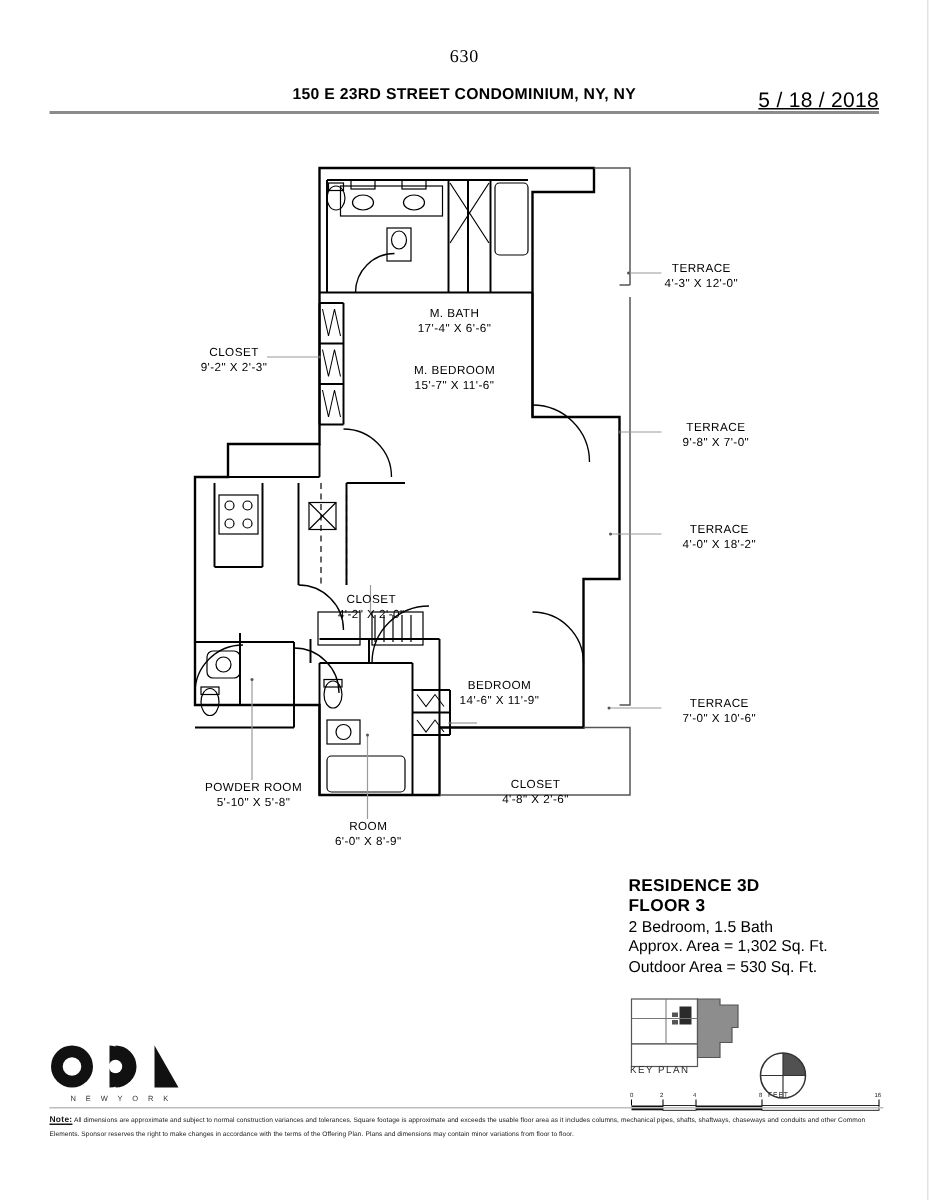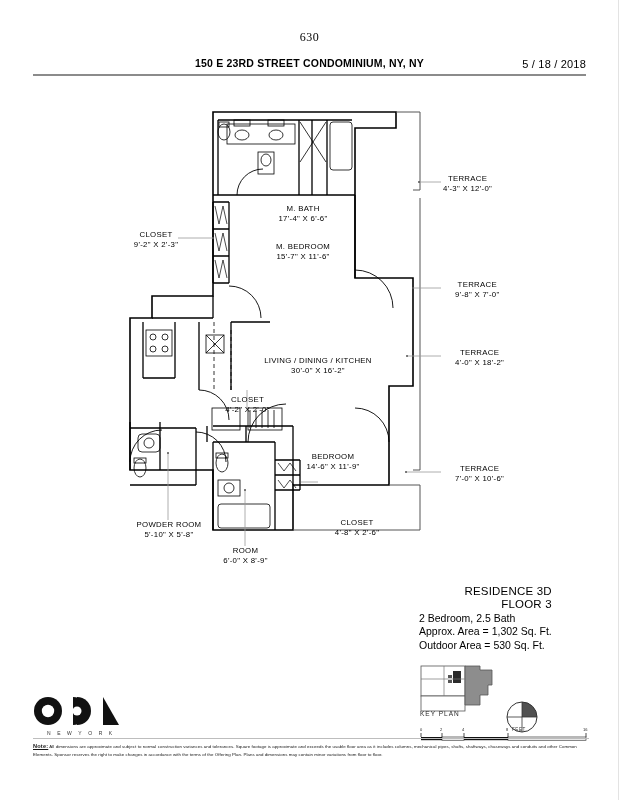--- a/index.html
+++ b/index.html
@@ -42,22 +42,23 @@
     width: 619px;
     text-align: center;
     font-size: 10.5px;
     font-weight: 700;
     letter-spacing: .2px;
   }
   .header-date {
     position: absolute;
     top: 58px;
     right: 33px;
-    font-size: 11px;
+    font-size: 14px;
     letter-spacing: .2px;
+    text-decoration: underline;
   }
   .header-rule {
     position: absolute;
     top: 74px;
     left: 33px;
     width: 553px;
     height: 2px;
     background: #8b8b8b;
   }
 
@@ -86,24 +87,23 @@
 
   
   .residence {
     position: absolute;
     left: 419px;
     top: 585px;
     font-size: 10.5px;
     line-height: 13.4px;
   }
   .residence .big {
-    font-weight: normal;
+    font-weight: bold;
     font-size: 11.5px;
     letter-spacing: .2px;
-    text-align: right;
   }
 
   
   .keyplan-img {
     position: absolute;
     left: 420px;
     top: 665px;
   }
   .keyplan-label {
     position: absolute;
@@ -341,24 +341,20 @@
     <div class="lbl c" style="left:238px; top:152px; width:130px;">
       <span class="l1">M. BEDROOM</span>
       <span class="l2">15'-7" X 11'-6"</span>
     </div>
 
     <div class="lbl c" style="left:116px; top:140px; width:80px;">
       <span class="l1">CLOSET</span>
       <span class="l2">9'-2" X 2'-3"</span>
     </div>
 
-    <div class="lbl c" style="left:243px; top:266px; width:150px;">
-      <span class="l1">LIVING / DINING / KITCHEN</span>
-      <span class="l2">30'-0" X 16'-2"</span>
-    </div>
 
     <div class="lbl c" style="left:205px; top:305px; width:85px;">
       <span class="l1">CLOSET</span>
       <span class="l2">4'-2" X 2'-0"</span>
     </div>
 
     <div class="lbl c" style="left:110px; top:430px; width:118px;">
       <span class="l1">POWDER ROOM</span>
       <span class="l2">5'-10" X 5'-8"</span>
     </div>
@@ -392,21 +388,21 @@
     </div>
     <div class="lbl l" style="left:455px; top:374px;">
       <span class="l1">TERRACE</span>
       <span class="l2">7'-0" X 10'-6"</span>
     </div>
   </div>
 
   <div class="residence">
     <div class="big">RESIDENCE 3D</div>
     <div class="big">FLOOR 3</div>
-    <div>2 Bedroom, 2.5 Bath</div>
+    <div>2 Bedroom, 1.5 Bath</div>
     <div>Approx. Area = 1,302 Sq. Ft.</div>
     <div>Outdoor Area = 530 Sq. Ft.</div>
   </div>
 
   <div class="keyplan-img">
     <svg width="80" height="48" viewBox="0 0 80 48" xmlns="http://www.w3.org/2000/svg">
       <rect x="1" y="1" width="44" height="30" fill="#fff" stroke="#555" stroke-width="0.8"></rect>
       <rect x="1" y="31" width="44" height="15" fill="#fff" stroke="#555" stroke-width="0.8"></rect>
       <path d="M45,1 L60,1 L60,5 L72,5 L72,20 L68,20 L68,30 L60,30 L60,40 L45,40 Z" fill="#8d8d8d" stroke="#555" stroke-width="0.8"></path>
       <rect x="33" y="6" width="8" height="12" fill="#2b2b2b"></rect>

